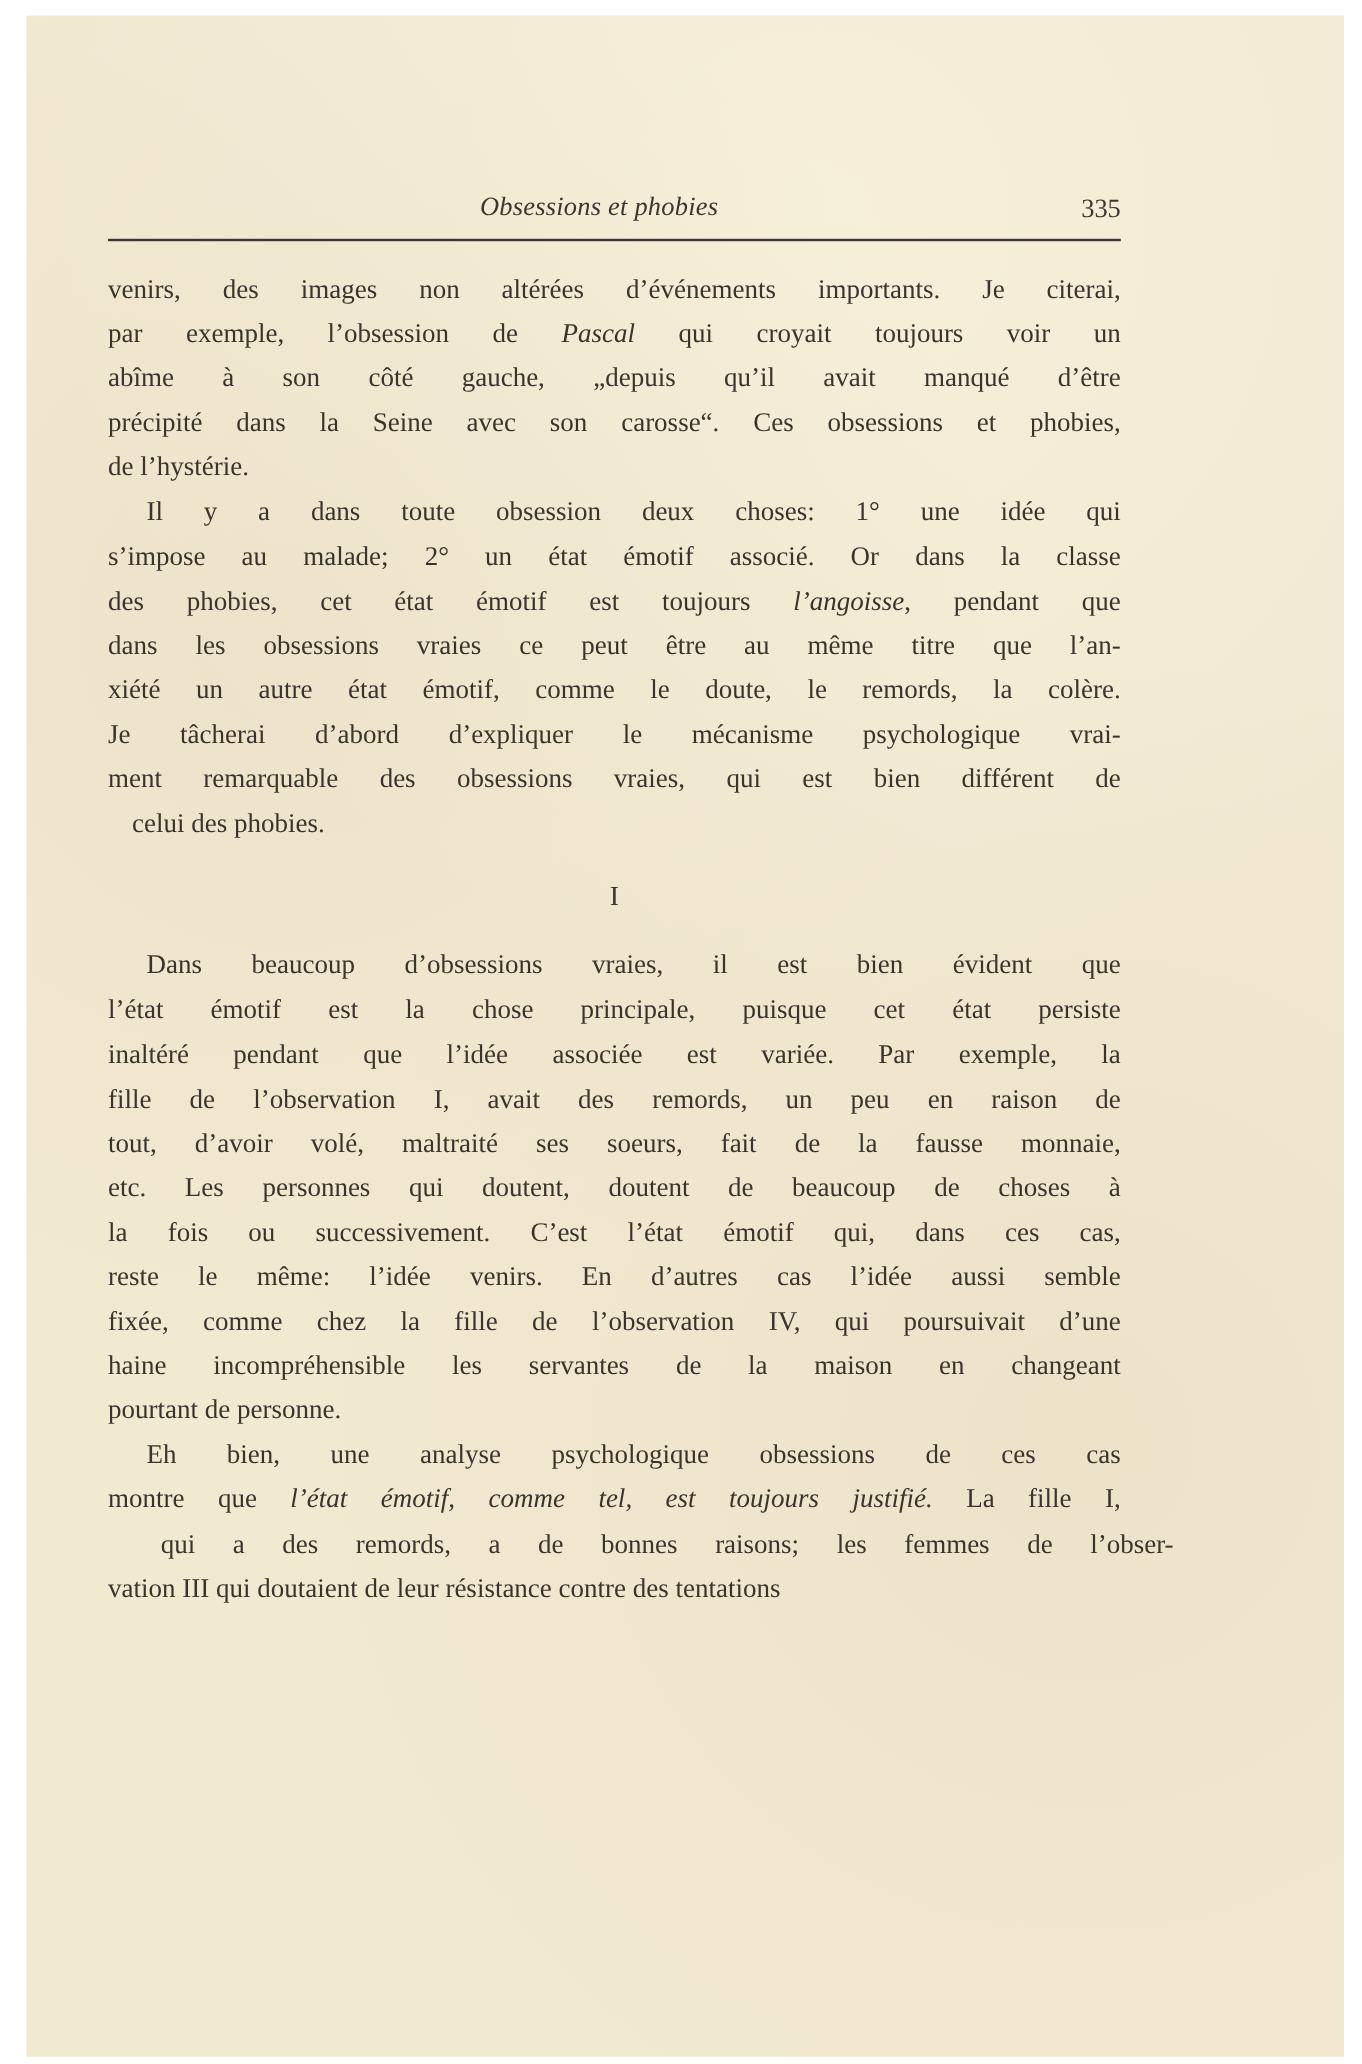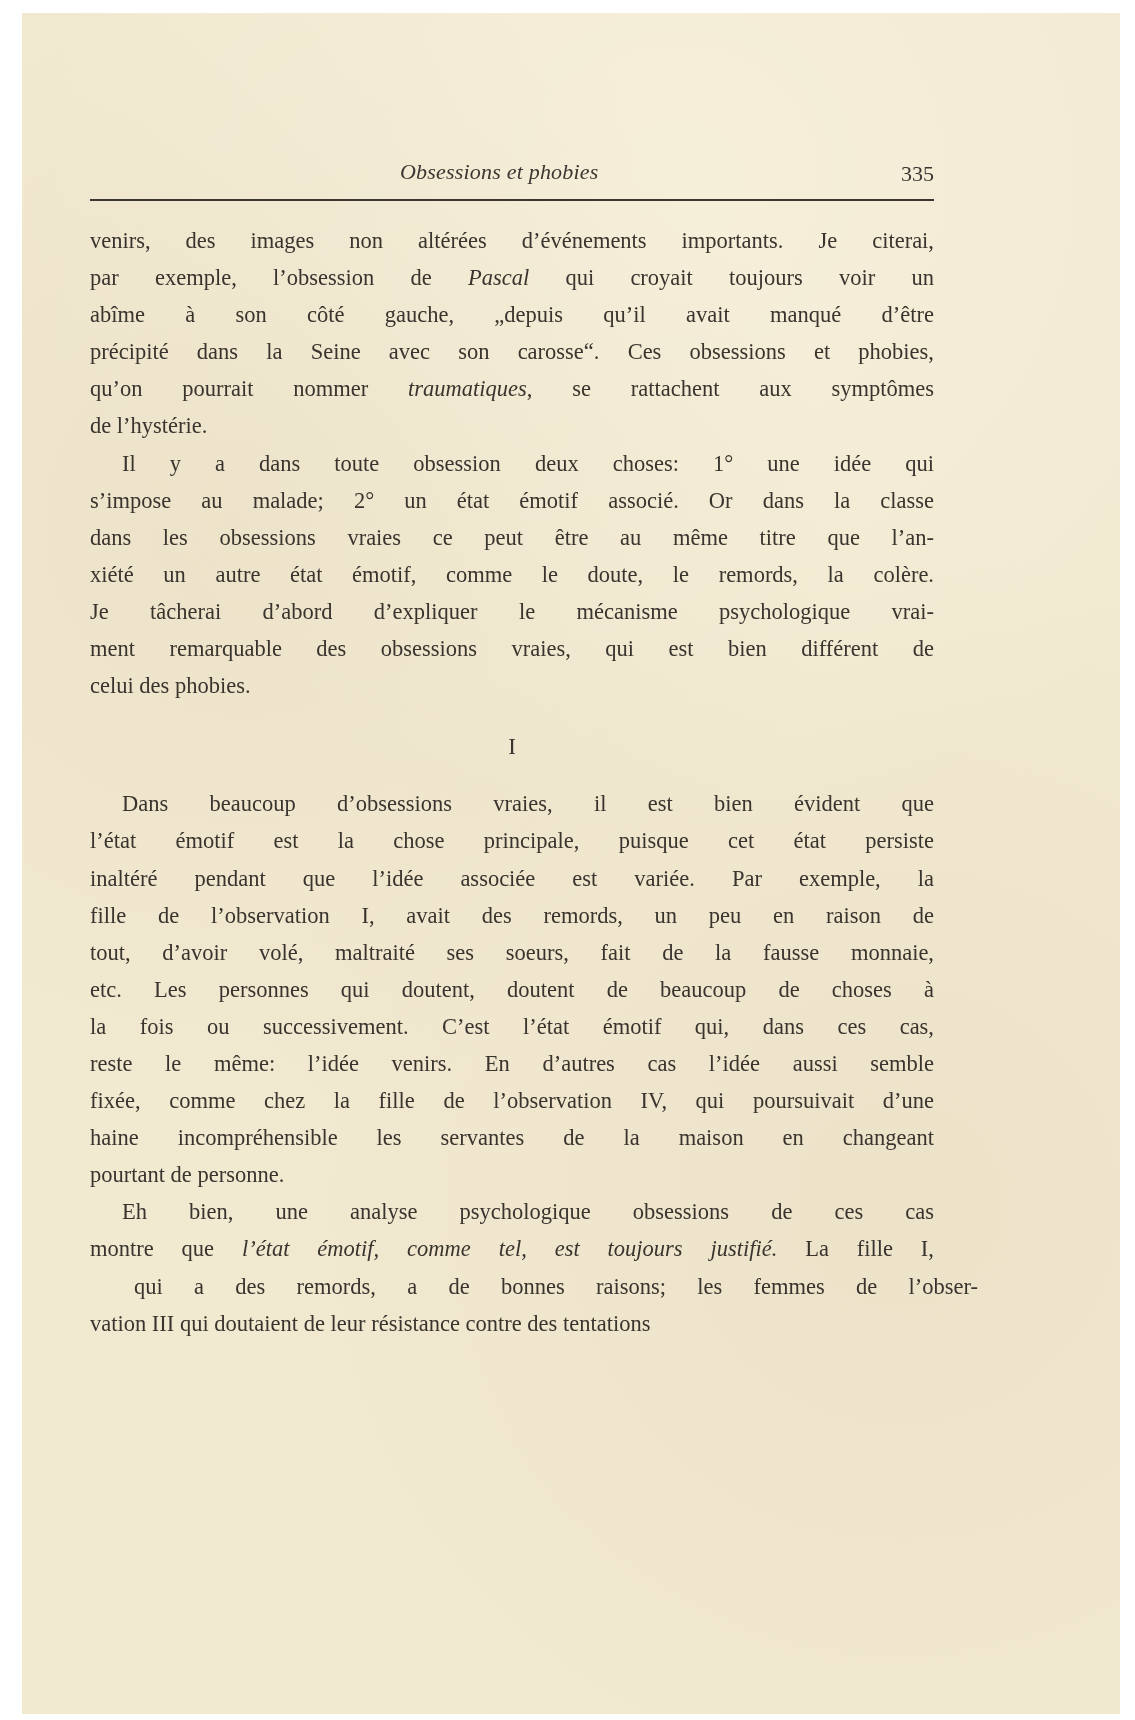--- a/index.html
+++ b/index.html
@@ -52,31 +52,31 @@
     <span class="page-number">335</span>
   </div>
 
   <div class="body-text">
     <div id="before">
         <div>
           <div class="line"><span style="display: inline-block; width: 100%; text-align: justify; text-align-last: justify;"><span>venirs, des images non altérées d’événements importants. Je citerai,</span></span></div>
           <div class="line"><span style="display: inline-block; width: 100%; text-align: justify; text-align-last: justify;"><span>par exemple, l’obsession de </span><span class="it">Pascal</span><span> qui croyait toujours voir un</span></span></div>
           <div class="line"><span style="display: inline-block; width: 100%; text-align: justify; text-align-last: justify;"><span>abîme à son côté gauche, „depuis qu’il avait manqué d’être</span></span></div>
           <div class="line"><span style="display: inline-block; width: 100%; text-align: justify; text-align-last: justify;"><span>précipité dans la Seine avec son carosse“. Ces obsessions et phobies,</span></span></div>
-          <div class="line"><span style="display: inline-block; width: 100%; text-align: justify; text-align-last: justify;"><span>qu’on pourrait nommer </span><span class="it">traumatiques</span><span>, se rattachent aux symptômes</span></span></div>
           <div class="line last"><span style="display: inline-block; width: 100%; text-align: left; text-align-last: left;"><span>de l’hystérie.</span></span></div>
         </div>
         <div>
           <div class="line indent"><span style="display: inline-block; width: 100%; text-align: justify; text-align-last: justify;"><span>Il y a dans toute obsession deux choses: 1° une idée qui</span></span></div>
           <div class="line"><span style="display: inline-block; width: 100%; text-align: justify; text-align-last: justify;"><span>s’impose au malade; 2° un état émotif associé. Or dans la classe</span></span></div>
+          <div class="line"><span style="display: inline-block; width: 100%; text-align: justify; text-align-last: justify;"><span>des phobies, cet état émotif est toujours </span><span class="it">l’angoisse</span><span>, pendant que</span></span></div>
           <div class="line"><span style="display: inline-block; width: 100%; text-align: justify; text-align-last: justify;"><span>dans les obsessions vraies ce peut être au même titre que l’an-</span></span></div>
           <div class="line"><span style="display: inline-block; width: 100%; text-align: justify; text-align-last: justify;"><span>xiété un autre état émotif, comme le doute, le remords, la colère.</span></span></div>
           <div class="line"><span style="display: inline-block; width: 100%; text-align: justify; text-align-last: justify;"><span>Je tâcherai d’abord d’expliquer le mécanisme psychologique vrai-</span></span></div>
           <div class="line"><span style="display: inline-block; width: 100%; text-align: justify; text-align-last: justify;"><span>ment remarquable des obsessions vraies, qui est bien différent de</span></span></div>
-          <div class="line last"><span style="display: inline-block; width: 100%; text-align: left; text-align-last: left;"><span>celui des phobies.</span></span></div>
+          <div class="line last"><span style="display: inline-block; width: 100%; text-align: left; text-align-last: left; margin-left: 20px;"><span>celui des phobies.</span></span></div>
         </div>
       </div>
     <div class="section-heading">I</div>
     <div id="after">
         <div>
           <div class="line indent"><span style="display: inline-block; width: 100%; text-align: justify; text-align-last: justify;"><span>Dans beaucoup d’obsessions vraies, il est bien évident que</span></span></div>
           <div class="line"><span style="display: inline-block; width: 100%; text-align: justify; text-align-last: justify;"><span>l’état émotif est la chose principale, puisque cet état persiste</span></span></div>
           <div class="line"><span style="display: inline-block; width: 100%; text-align: justify; text-align-last: justify;"><span>inaltéré pendant que l’idée associée est variée. Par exemple, la</span></span></div>
           <div class="line"><span style="display: inline-block; width: 100%; text-align: justify; text-align-last: justify;"><span>fille de l’observation I, avait des remords, un peu en raison de</span></span></div>
           <div class="line"><span style="display: inline-block; width: 100%; text-align: justify; text-align-last: justify;"><span>tout, d’avoir volé, maltraité ses soeurs, fait de la fausse monnaie,</span></span></div>

